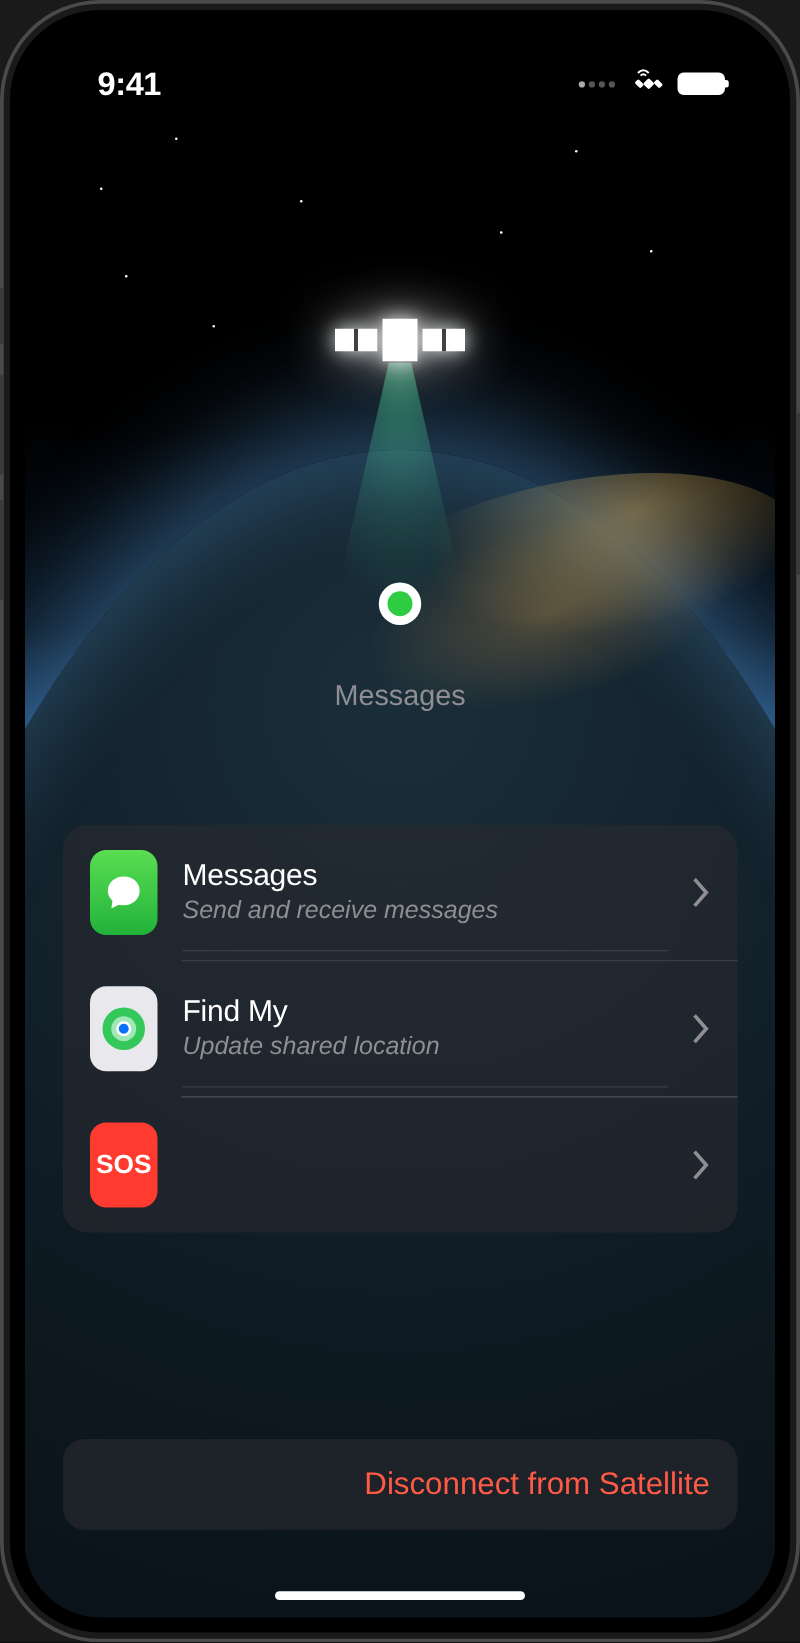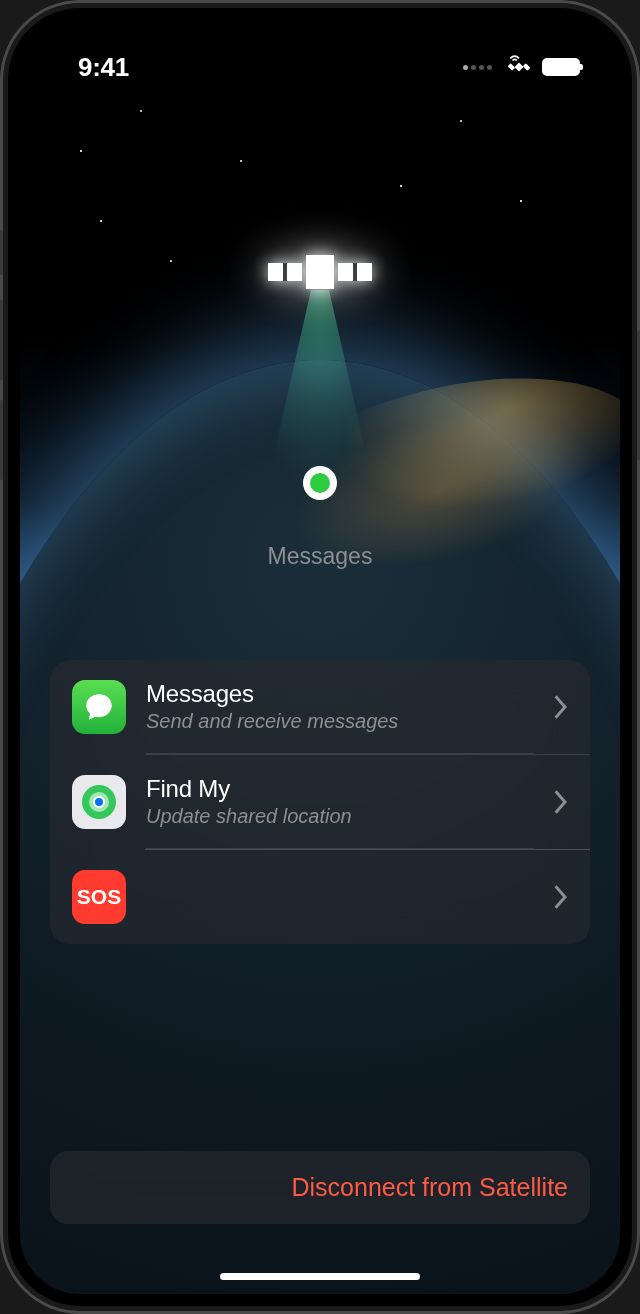--- a/index.html
+++ b/index.html
@@ -199,21 +199,21 @@
       display: flex;
       align-items: center;
       padding: 20px 22px;
       gap: 20px;
       cursor: pointer;
     }
     .option:not(:last-child) .option-text { border-bottom: 0.5px solid rgba(120,120,128,0.3); padding-bottom: 20px; margin-bottom: -20px; }
     .sep { height: 0.5px; background: rgba(120,120,128,0.3); margin-left: 95px; }
     .option-icon {
       width: 54px;
-      height: 54px;
+      height: 68px;
       border-radius: 13px;
       display: flex;
       justify-content: center;
       align-items: center;
       flex-shrink: 0;
     }
     .icon-messages { background: linear-gradient(180deg, #5ade52 0%, #22b23a 100%); }
     .icon-findmy { background: #e8e8ed; }
     .icon-roadside { background: #8e8e93; }
     .icon-sos { background: #ff3b30; color: #fff; font-weight: 700; font-size: 21px; }

